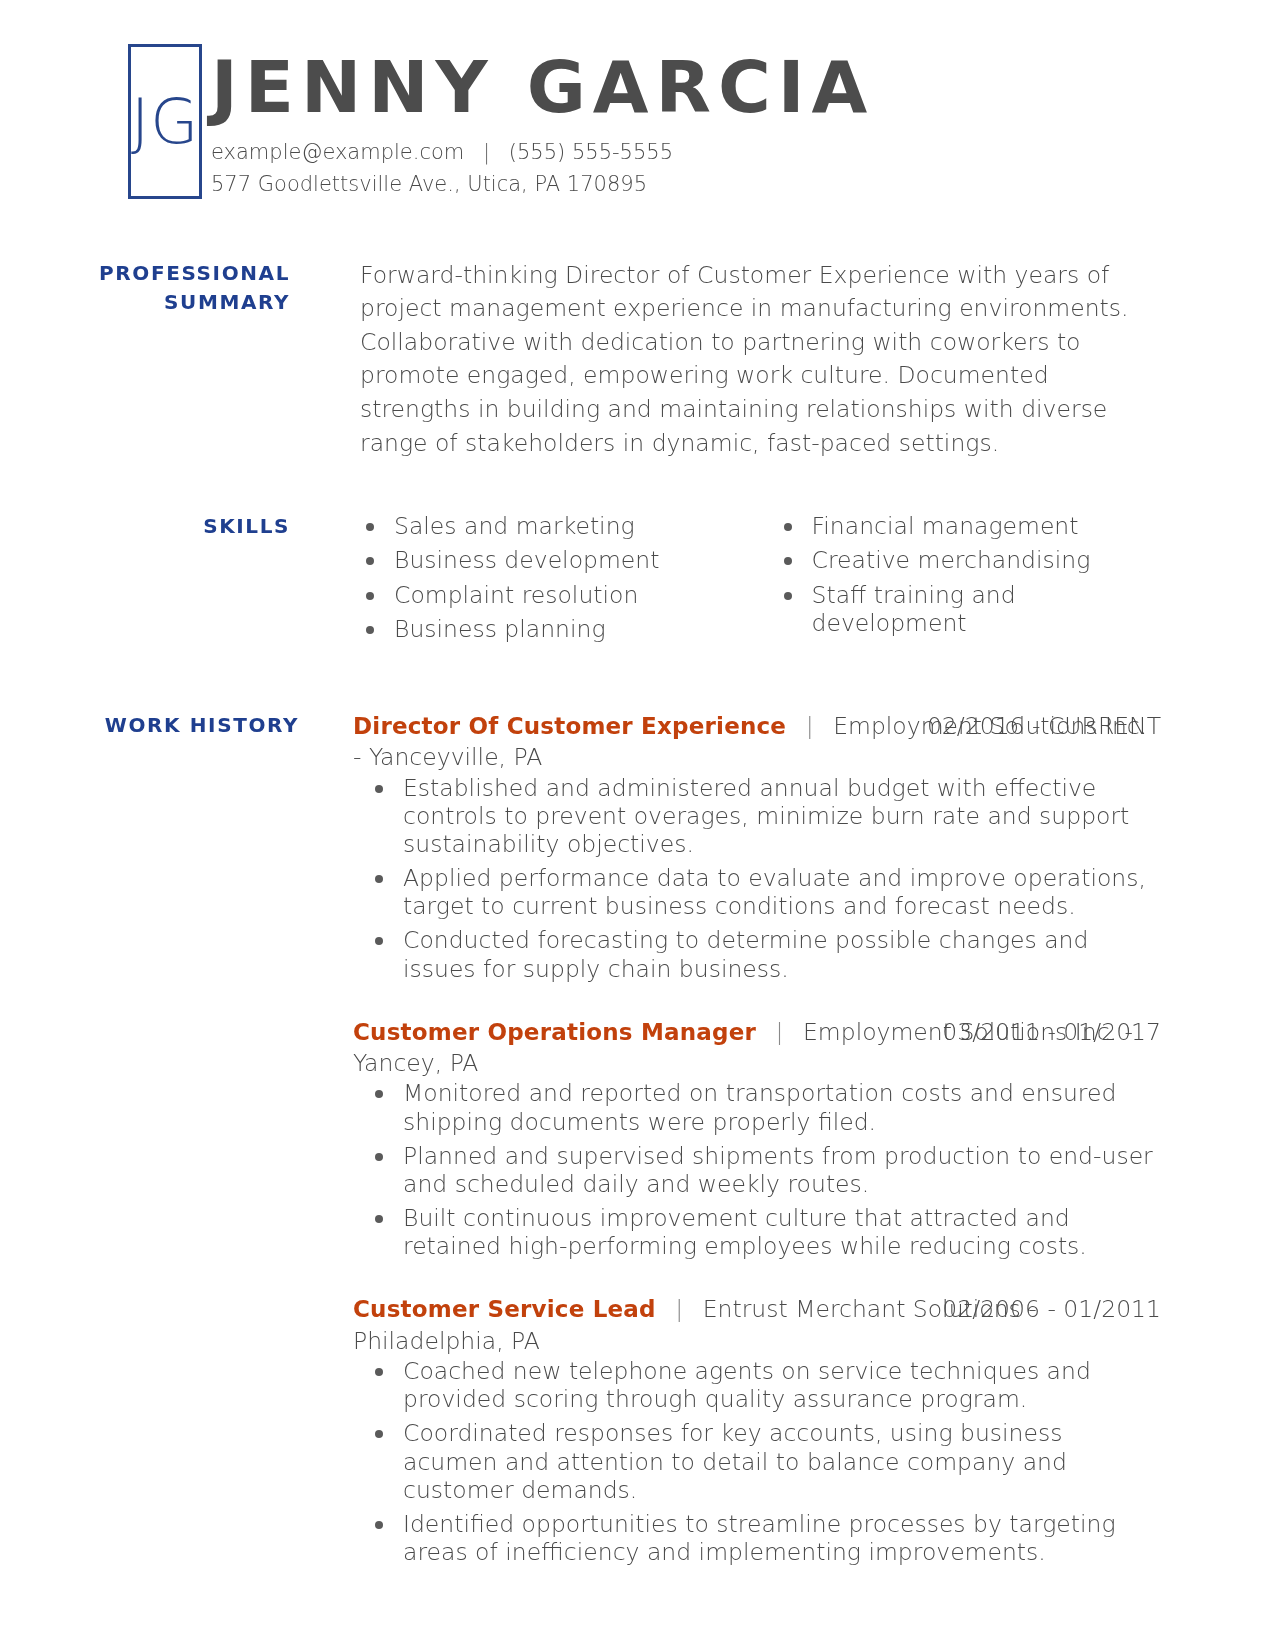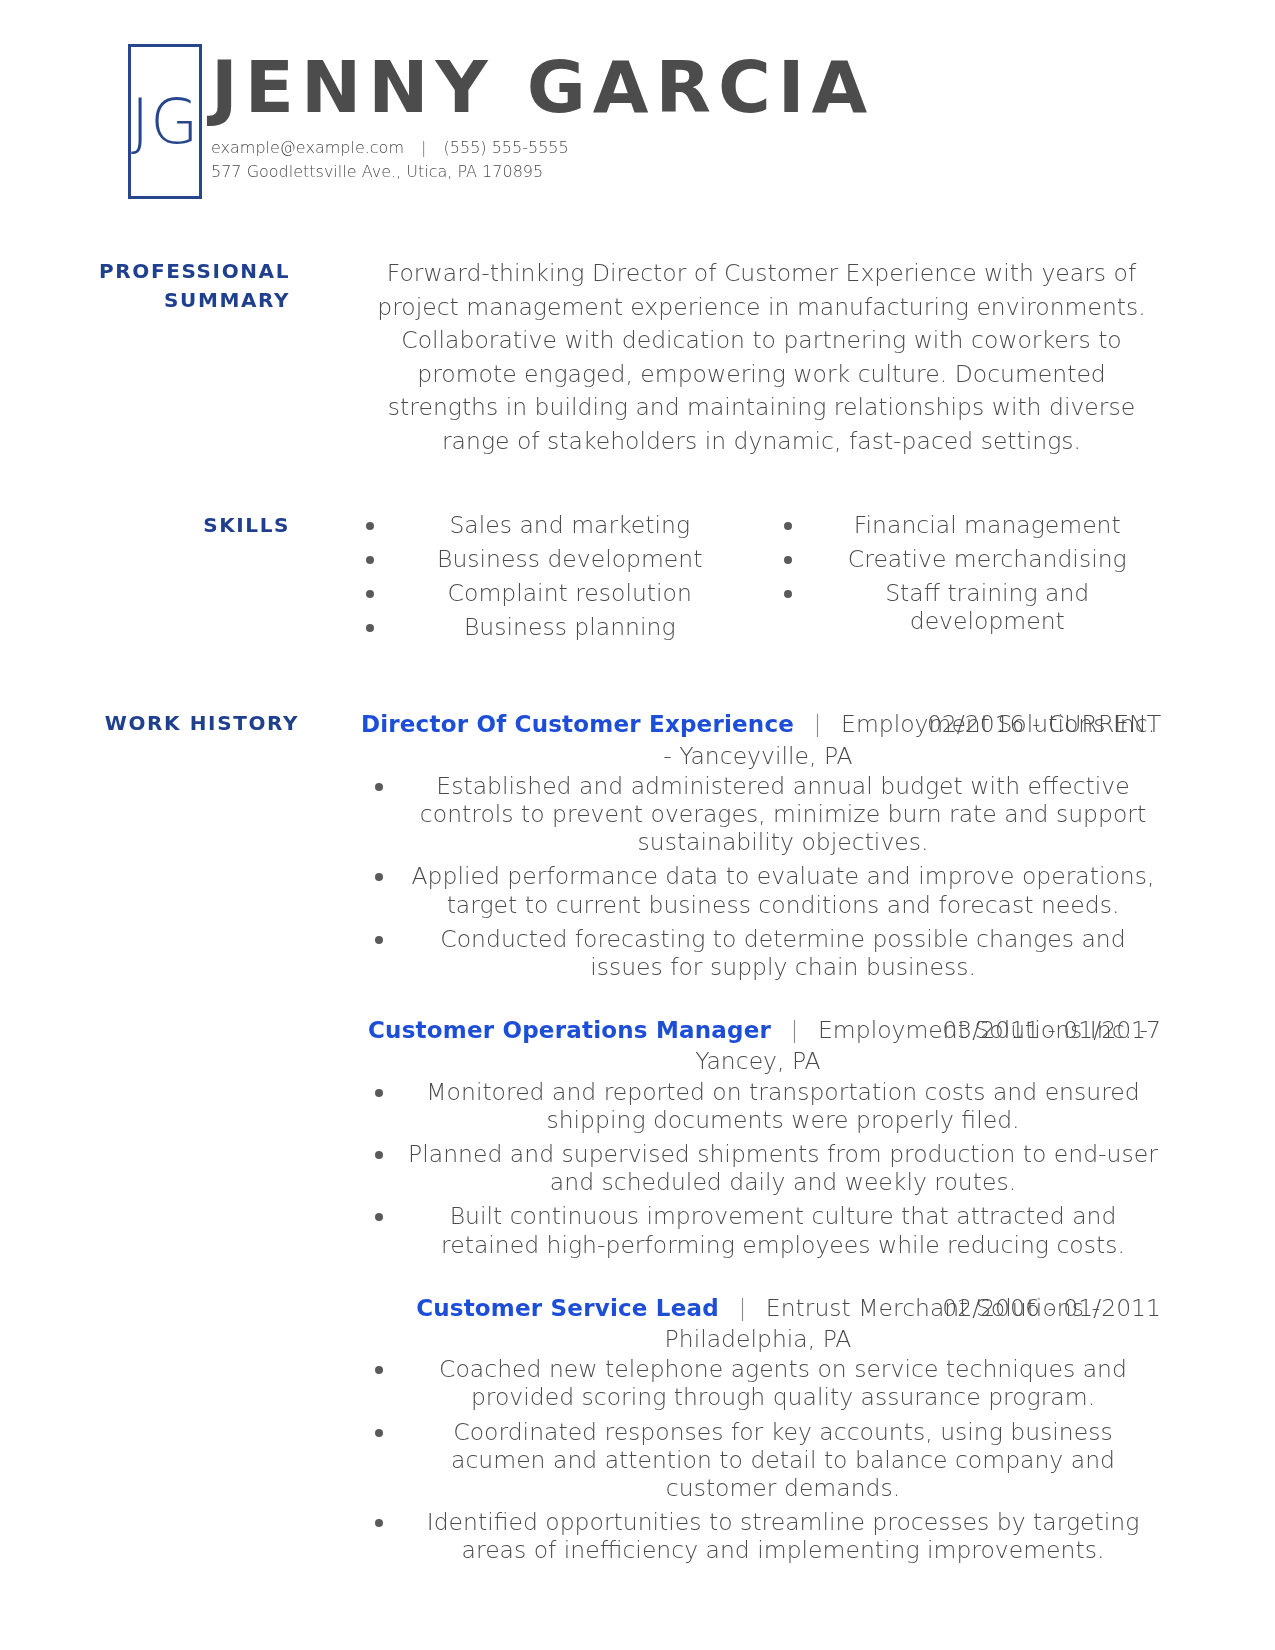--- a/index.html
+++ b/index.html
@@ -64,21 +64,21 @@
     font-size: 72px;
     letter-spacing: 7px;
     color: #4c4c4c;
     line-height: 1.05;
     margin: 0 0 10px 0;
     white-space: nowrap;
   }
   .contact-line {
     font-family: "DejaVu Sans", sans-serif;
     font-weight: 300;
-    font-size: 16px;
+    font-size: 21px;
     color: #4a4a4a;
     line-height: 1.55;
     white-space: nowrap;
   }
   .contact-sep {
     display: inline-block;
     padding: 0 12px;
     color: #6b6b6b;
   }
 
@@ -99,21 +99,20 @@
     letter-spacing: 1.6px;
     color: #1f3f8f;
     line-height: 1.45;
     text-transform: uppercase;
   }
   .section-body {
     flex: 1 1 auto;
     padding-left: 54px;
     padding-right: 112px;
     box-sizing: border-box;
-    text-align: center;
   }
 
   .summary-section { margin-top: 58px; gap: 16px; }
   .summary-text {
     font-family: "DejaVu Sans", sans-serif;
     font-weight: 300;
     font-size: 23.5px;
     line-height: 1.43;
     color: #4a4a4a;
   }
@@ -159,21 +158,21 @@
   .job-head {
     position: relative;
     font-size: 23.5px;
     line-height: 1.33;
     color: #4a4a4a;
   }
   .job-title {
     font-family: "DejaVu Sans", sans-serif;
     font-weight: bold;
     font-size: 23px;
-    color: #1d4ed8;
+    color: #c2410c;
     letter-spacing: 0.2px;
   }
   .pipe {
     display: inline-block;
     padding: 0 13px;
     color: #8a8a8a;
     font-weight: 300;
     font-family: "DejaVu Sans", sans-serif;
   }
   .job-company {

